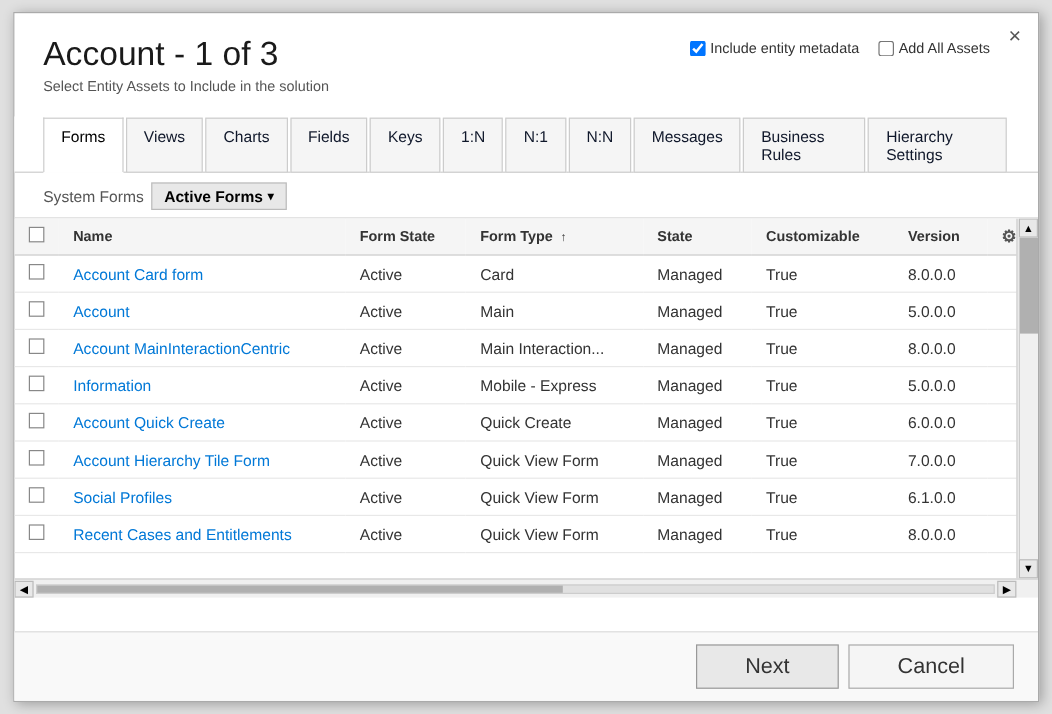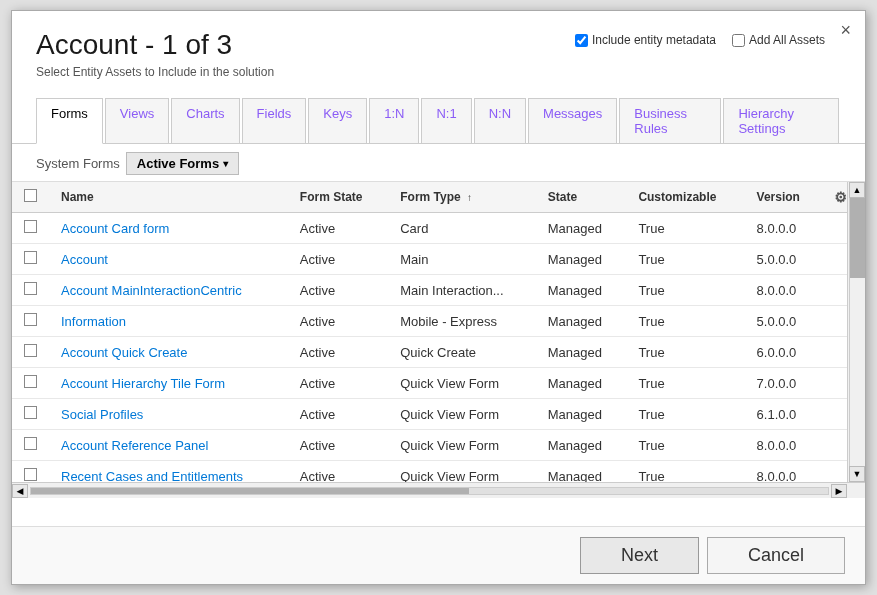--- a/index.html
+++ b/index.html
@@ -70,21 +70,21 @@
     .tabs-bar {
       display: flex;
       border-bottom: 1px solid #ccc;
       padding: 0 24px;
       margin-top: 10px;
       background: #fff;
     }
     .tab {
       padding: 7px 14px;
       font-size: 13px;
-      color: #8b5cf6;
+      color: #0f172a;
       cursor: pointer;
       border: 1px solid transparent;
       border-bottom: none;
       margin-right: 2px;
       background: #f5f5f5;
       border-color: #ccc;
       border-bottom: 1px solid #ccc;
       position: relative;
       bottom: -1px;
     }
@@ -449,30 +449,20 @@
                 <td class="name-col"><a href="#">Social Profiles</a></td>
                 <td>Active</td>
                 <td>Quick View Form</td>
                 <td>Managed</td>
                 <td>True</td>
                 <td>6.1.0.0</td>
                 <td></td>
               </tr>
               <tr>
                 <td><div class="check-box"></div></td>
-                <td class="name-col"><a href="#">Account Reference Panel</a></td>
-                <td>Active</td>
-                <td>Quick View Form</td>
-                <td>Managed</td>
-                <td>True</td>
-                <td>8.0.0.0</td>
-                <td></td>
-              </tr>
-              <tr>
-                <td><div class="check-box"></div></td>
                 <td class="name-col"><a href="#">Recent Cases and Entitlements</a></td>
                 <td>Active</td>
                 <td>Quick View Form</td>
                 <td>Managed</td>
                 <td>True</td>
                 <td>8.0.0.0</td>
                 <td></td>
               </tr>
             </tbody>
         </table>

